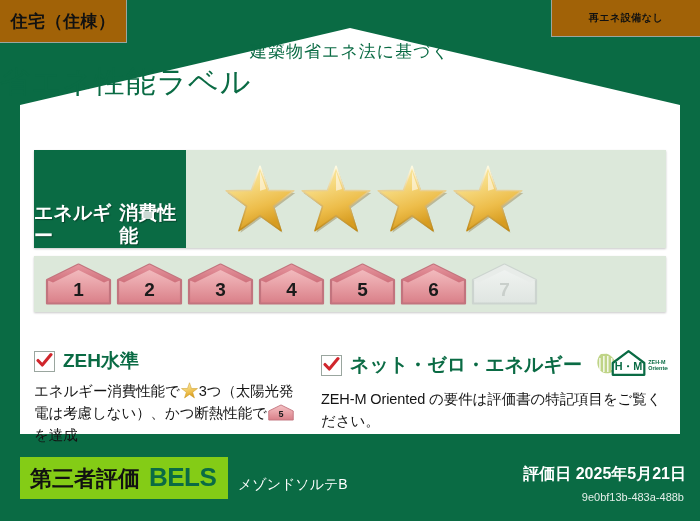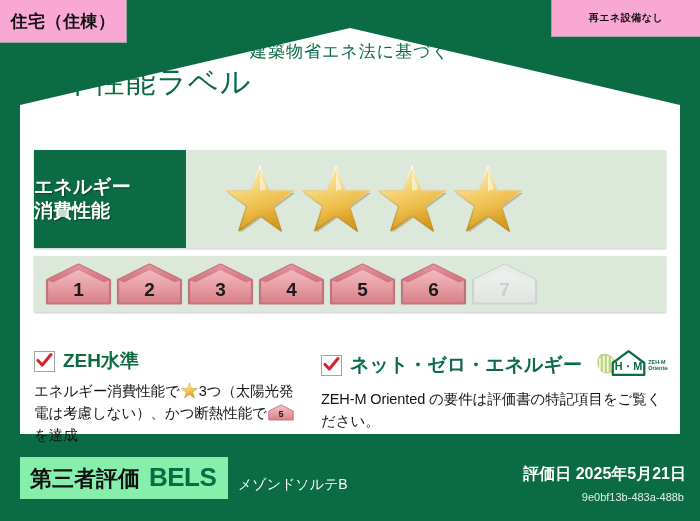--- a/index.html
+++ b/index.html
@@ -9,21 +9,21 @@
     background:#0a6b44;
     font-family:"Liberation Sans","DejaVu Sans",sans-serif;
     overflow:hidden;
     position:relative;
     -webkit-font-smoothing:antialiased;
   }
 
   
   .tag{
     position:absolute;
-    background:#f9a8d4;
+    background:#a16207;
     border:1px solid #9aa69f;
     color:#111111;
     font-weight:bold;
     display:flex;align-items:center;justify-content:center;
     letter-spacing:0.5px;
     z-index:40;
   }
   #tag-left{
     left:0px;top:0px;width:126px;height:42px;
     font-size:17px;border-left:none;border-top:none;
@@ -64,22 +64,22 @@
     z-index:20;
   }
   .metric-row{
     display:flex;align-items:stretch;
     margin-bottom:8px;
     box-shadow:0 1px 2px rgba(0,0,0,.22);
   }
   .metric-label{
     background:#0a6b44;color:#ffffff;
     font-weight:bold;
-    display:flex;flex-direction:column;
-    align-items:flex-start;justify-content:center;
+    display:flex;flex-direction:row;
+    align-items:flex-end;justify-content:center;
     line-height:1.25;
     flex:0 0 152px;
     text-shadow:1px 1px 1px rgba(0,0,0,.35);
   }
   #row-energy .metric-label{font-size:19px;}
   #row-insulation .metric-label{font-size:21px;}
   .metric-body{
     flex:1 1 auto;
     background:#dce8da;
     display:flex;align-items:center;
@@ -138,21 +138,21 @@
   .inline-ic{vertical-align:-3px;margin:0 1px;}
   .zehm-logo{margin-left:4px;flex:0 0 auto;}
 
   
   .footer{
     position:absolute;left:0;bottom:0;width:100%;height:80px;
     z-index:30;
   }
   .bels{
     position:absolute;left:20px;bottom:22px;
-    background:#86efac;
+    background:#84cc16;
     padding:5px 12px 5px 10px;
     display:flex;align-items:baseline;gap:9px;
   }
   .bels-jp{font-size:22px;font-weight:bold;color:#111;letter-spacing:0px;}
   .bels-en{font-size:26px;font-weight:bold;color:#0a6b44;letter-spacing:-0.5px;}
   .bldg-name{
     position:absolute;left:238px;bottom:27px;
     color:#ffffff;font-size:14px;letter-spacing:0px;
   }
   .eval{

